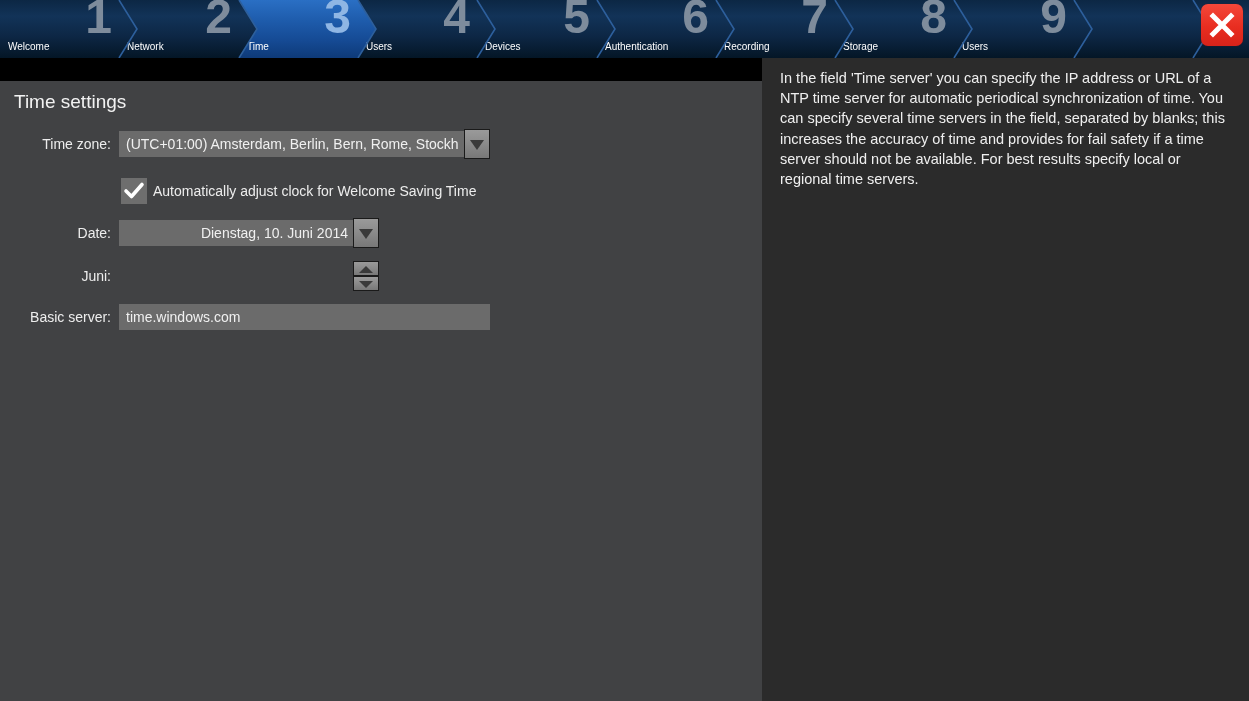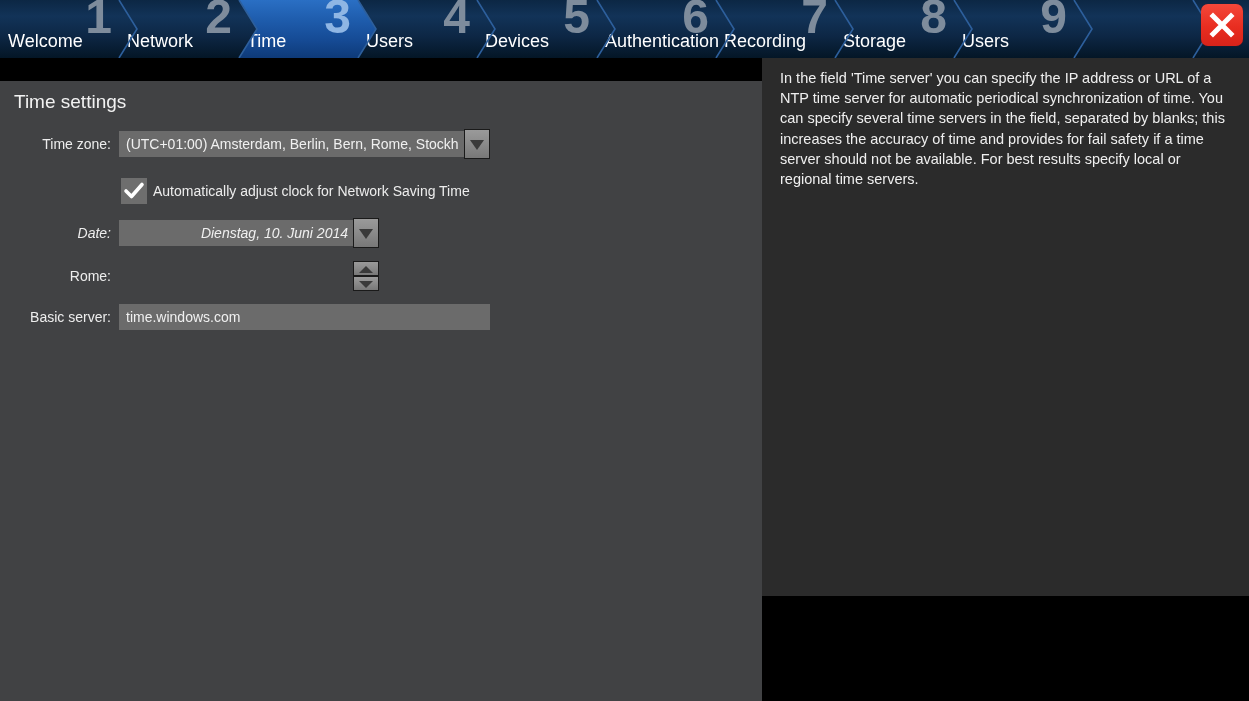--- a/index.html
+++ b/index.html
@@ -50,21 +50,21 @@
     line-height: 58px;
     pointer-events: none;
   }
   .tab.active .tnum {
     color: #8fb6e4;
   }
   .tab .tlbl {
     position: absolute;
     left: 8px;
     bottom: 6px;
-    font-size: 18px;
+    font-size: 10px;
     color: #ffffff;
     white-space: nowrap;
   }
   .tab-sep {
     position: absolute;
     top: 0;
     width: 22px;
     height: 58px;
     pointer-events: none;
   }
@@ -92,21 +92,21 @@
     width: 762px;
     height: 632px;
     background: #414244;
     margin-top: 7px;
   }
   #right-panel {
     position: absolute;
     left: 762px;
     top: 58px;
     width: 487px;
-    height: 538px;
+    height: 643px;
     background: #2b2b2b;
   }
   #bottom-strip {
     position: absolute;
     left: 0;
     top: 690px;
     width: 762px;
     height: 11px;
     background: #414244;
   }
@@ -288,35 +288,35 @@
         </svg>
       </div>
     </div>
 
     <div class="row" style="top:95px;">
       <div class="checkbox" style="left:121px; top:2px;">
         <svg width="26" height="26" viewBox="0 0 26 26">
           <path d="M5 13 L10.5 18.5 L21 6.5" stroke="#ffffff" stroke-width="3.6" fill="none" stroke-linecap="round" stroke-linejoin="round"></path>
         </svg>
       </div>
-      <div style="position:absolute; left:153px; top:0; line-height:30px; font-size:14px; color:#ededed;">Automatically adjust clock for Network Saving Time</div>
-    </div>
-
-    <div class="row" style="top:137px;font-style:italic;">
+      <div style="position:absolute; left:153px; top:0; line-height:30px; font-size:14px; color:#ededed;">Automatically adjust clock for Welcome Saving Time</div>
+    </div>
+
+    <div class="row" style="top:137px;">
       <div class="row-label">Date:</div>
       <div class="field right-align" style="left:119px; top:2px; width:235px;text-align:right;">Dienstag, 10. Juni 2014</div>
       <div class="stepper-btn" style="left:353px; top:0px; width:26px; height:30px;">
         <svg width="24" height="28" viewBox="0 0 24 28">
           <polygon points="5,10 19,10 12,20" fill="#3a3a3a"></polygon>
         </svg>
       </div>
     </div>
 
     <div class="row" style="top:180px;">
-      <div class="row-label">Rome:</div>
+      <div class="row-label">Juni:</div>
       <div class="stepper-btn" style="left:353px; top:0px; width:26px; height:15px;">
         <svg width="24" height="13" viewBox="0 0 24 13">
           <polygon points="12,3 19,10 5,10" fill="#3a3a3a"></polygon>
         </svg>
       </div>
       <div class="stepper-btn" style="left:353px; top:15px; width:26px; height:15px;">
         <svg width="24" height="13" viewBox="0 0 24 13">
           <polygon points="5,3 19,3 12,10" fill="#3a3a3a"></polygon>
         </svg>
       </div>

